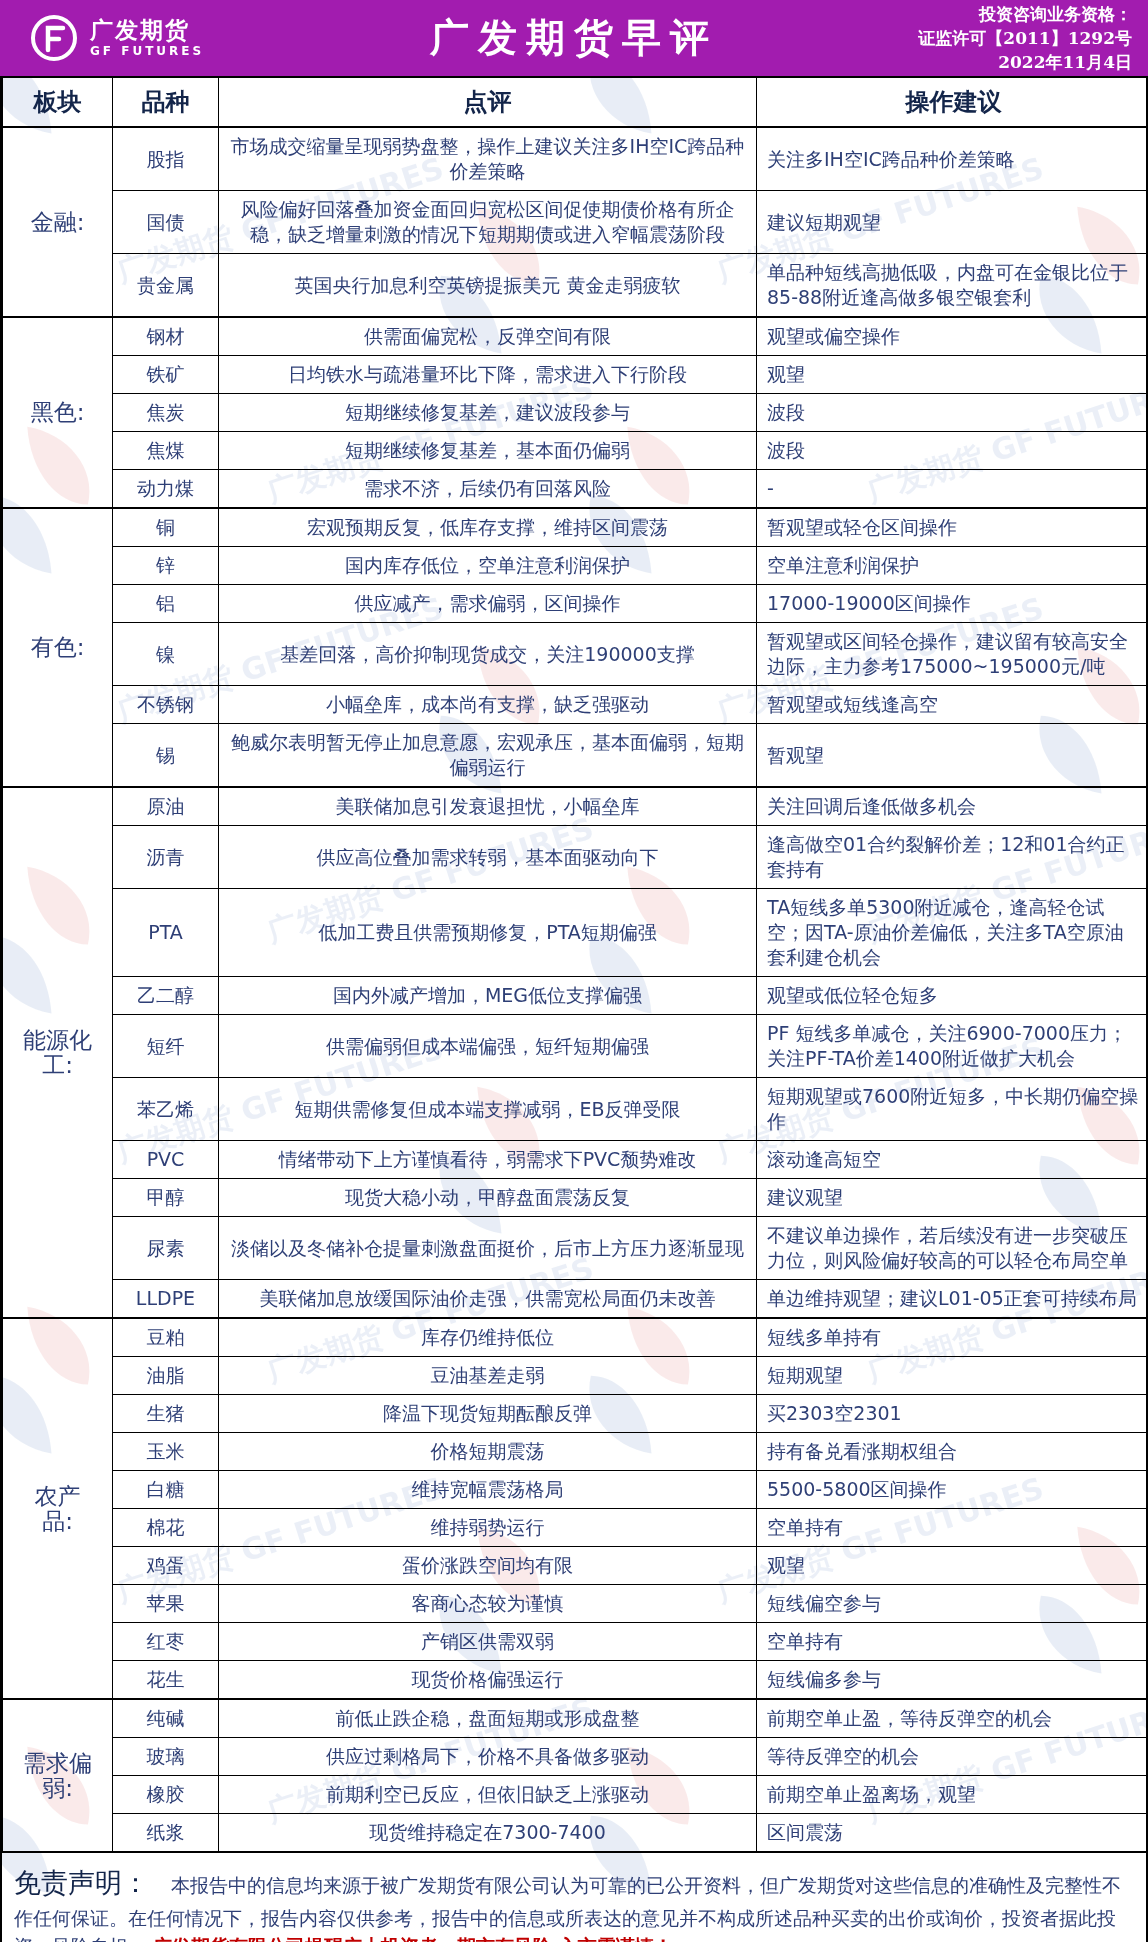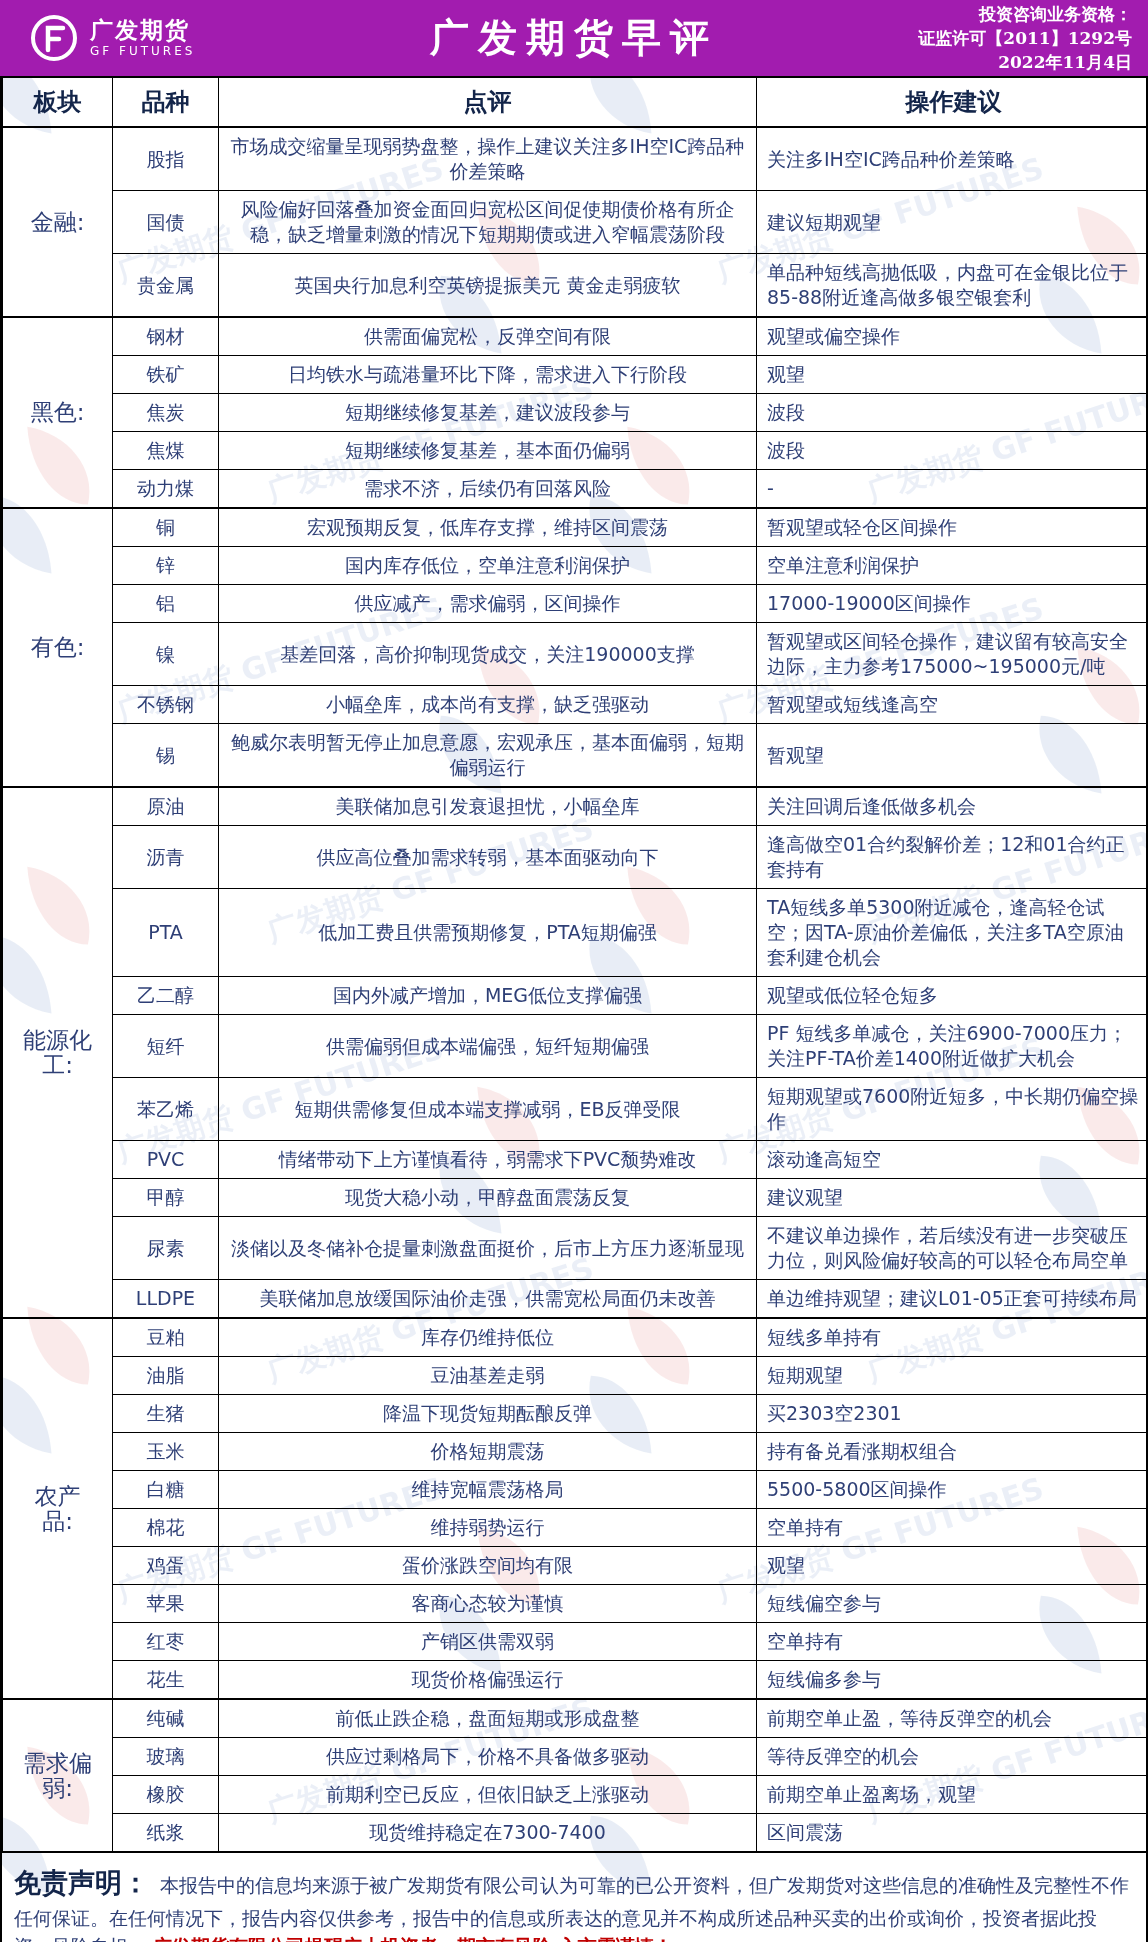--- a/index.html
+++ b/index.html
@@ -15,21 +15,21 @@
               font-family:"DejaVu Sans","Liberation Sans",sans-serif; }
   
   .topbar {
     position:relative; z-index:2; height:76px; flex:0 0 76px; background:#a21caf;
     display:flex; align-items:center; padding:0 16px 0 28px; box-sizing:border-box; color:#fff;
   }
   .logo { display:flex; align-items:center; gap:10px; }
   .logo-icon { display:flex; align-items:center; }
   .logo-text { display:flex; flex-direction:column; line-height:1.05; }
   .logo-cn { font-size:23px; font-weight:bold; letter-spacing:2px; }
-  .logo-en { font-size:12px; font-weight:normal; letter-spacing:3px; margin-top:3px; }
+  .logo-en { font-size:12px; font-weight:bold; letter-spacing:3px; margin-top:3px; }
   .title {
     position:absolute; left:50%; top:50%; transform:translate(-50%,-50%);
     font-family:Liberation Sans, sans-serif;
     font-size:39px; font-weight:bold; letter-spacing:9px; white-space:nowrap; color:#fff;
   }
   .creds {
     margin-left:auto; text-align:right; font-family:"DejaVu Serif","Liberation Serif",serif;
     font-size:17px; line-height:1.42; font-weight:bold;
   }
   
@@ -51,21 +51,21 @@
   .review-table tr.group-start td { border-top:2px solid #000; }
   td.sector  { font-size:23px; text-align:center; padding:4px 17px; }
   td.variety { text-align:center; padding:6px 20px; }
   td.comment { text-align:center; }
   td.advice  { text-align:left; }
   
   .disclaimer {
     flex:1; border-top:1.5px solid #000; padding:10px 14px 8px 12px; box-sizing:border-box;
     font-size:19px; line-height:1.5; color:#2e3f76; background:transparent;
   }
-  .dc-label   { font-size:27px; font-weight:bold; color:#13254a; margin-right:11px; }
+  .dc-label   { font-size:27px; font-weight:normal; color:#13254a; margin-right:22px; }
   .dc-warning { color:#c00000; font-weight:bold; }
 </style>
 </head>
 <body>
 
 <div class="page">
 
   <div class="watermark">
       <div class="wm-stamp" style="left: -40px; top: -20px;"><svg viewBox="0 0 100 100" width="160" height="160">
           <path d="M57 4 C80 16 90 42 78 62 C60 56 50 32 57 4 Z" fill="#d23b3b"></path>

